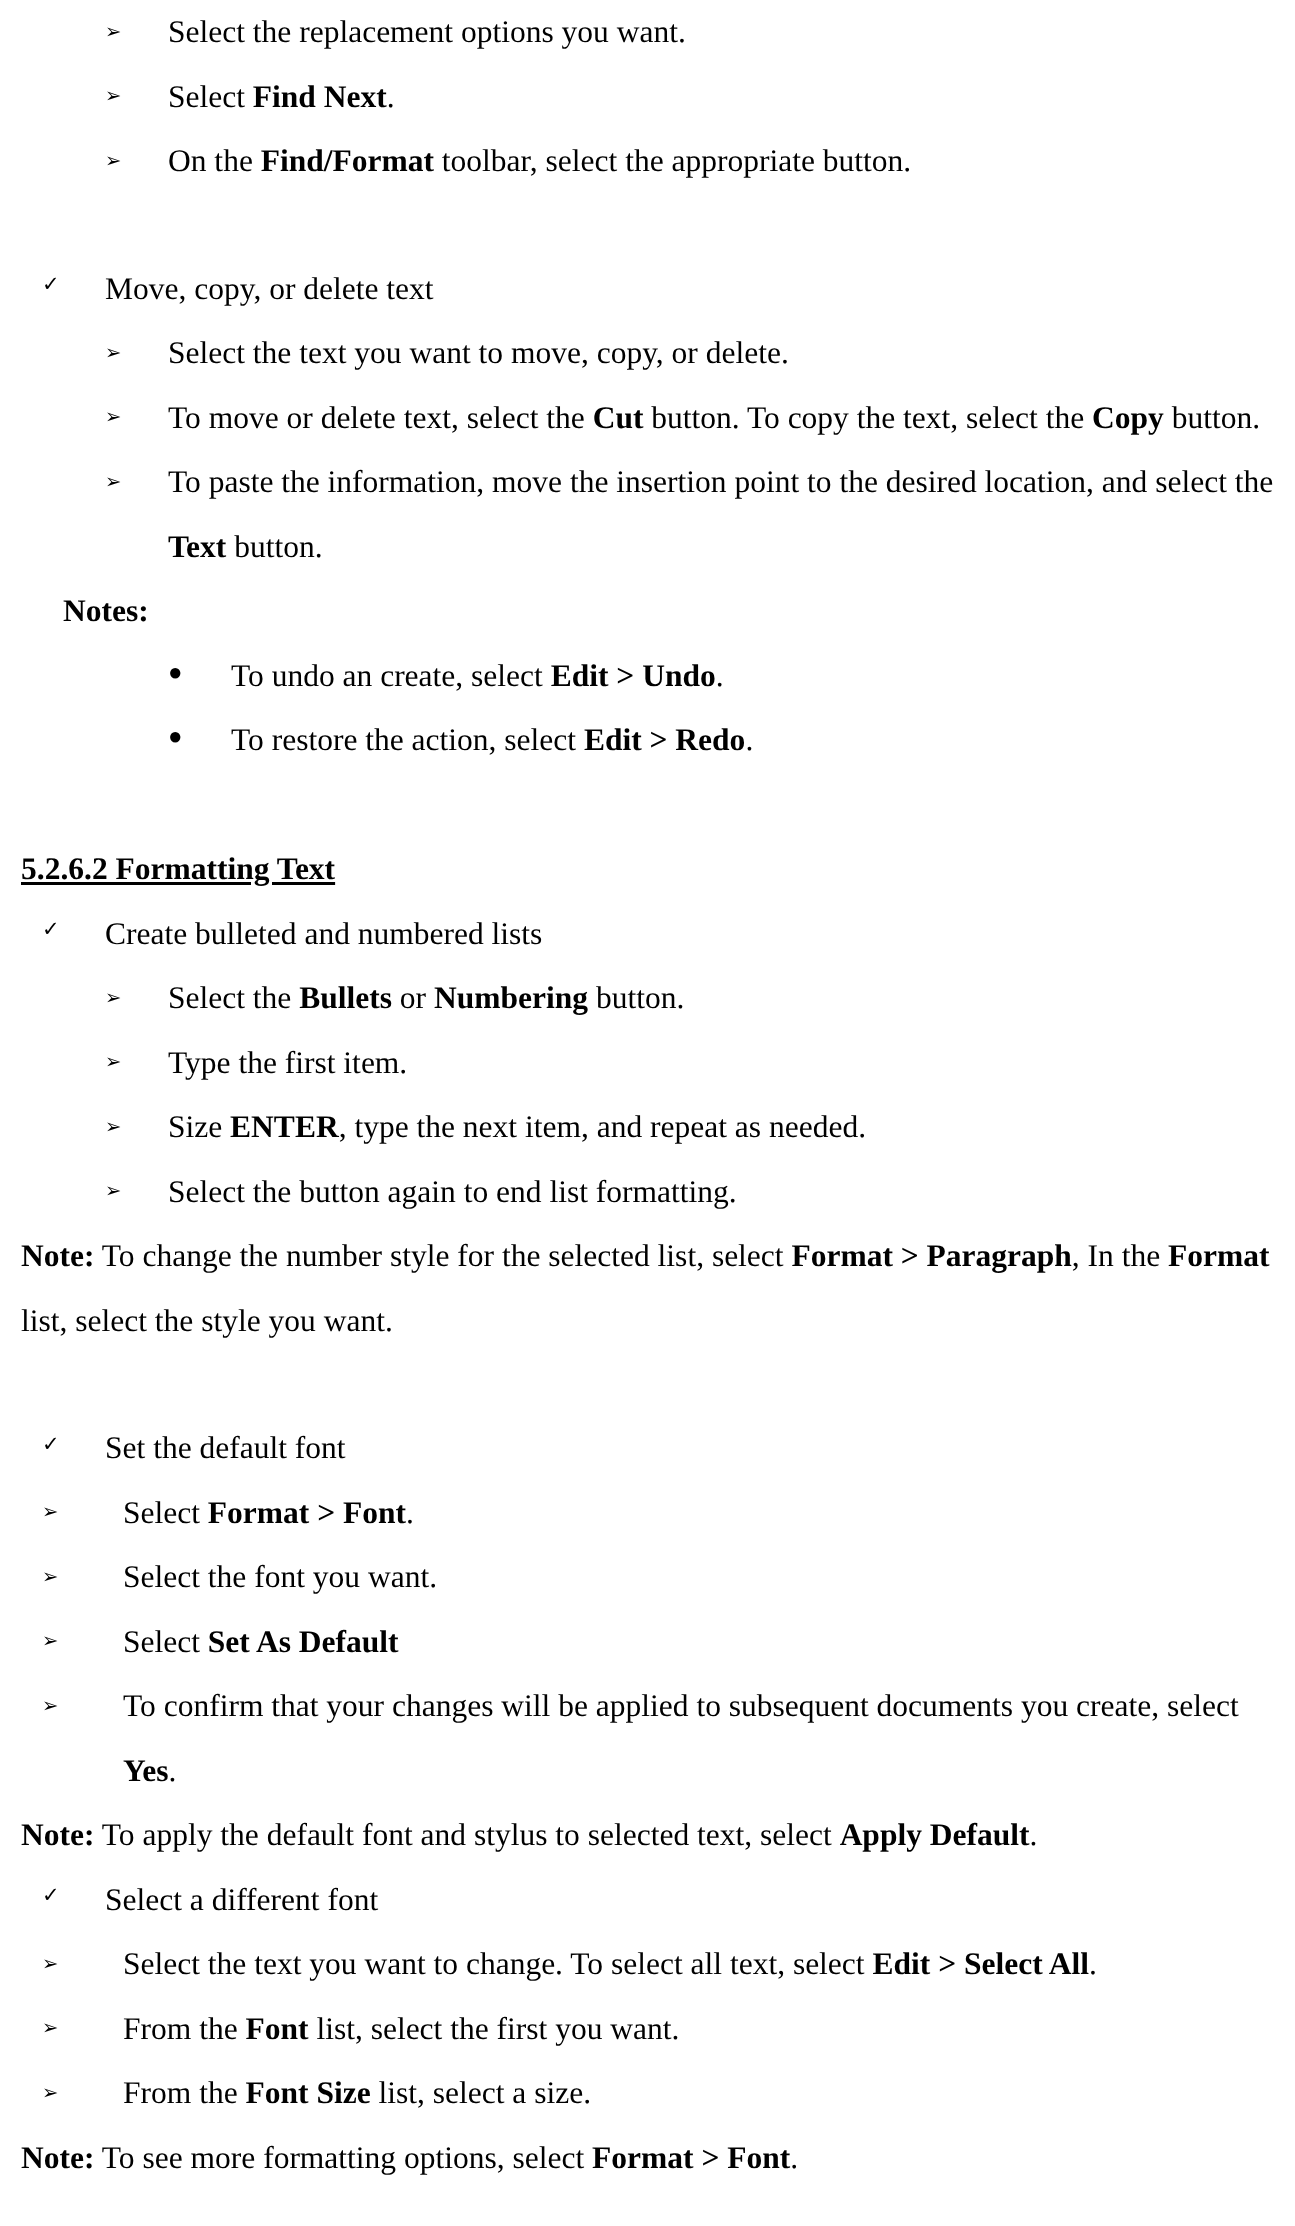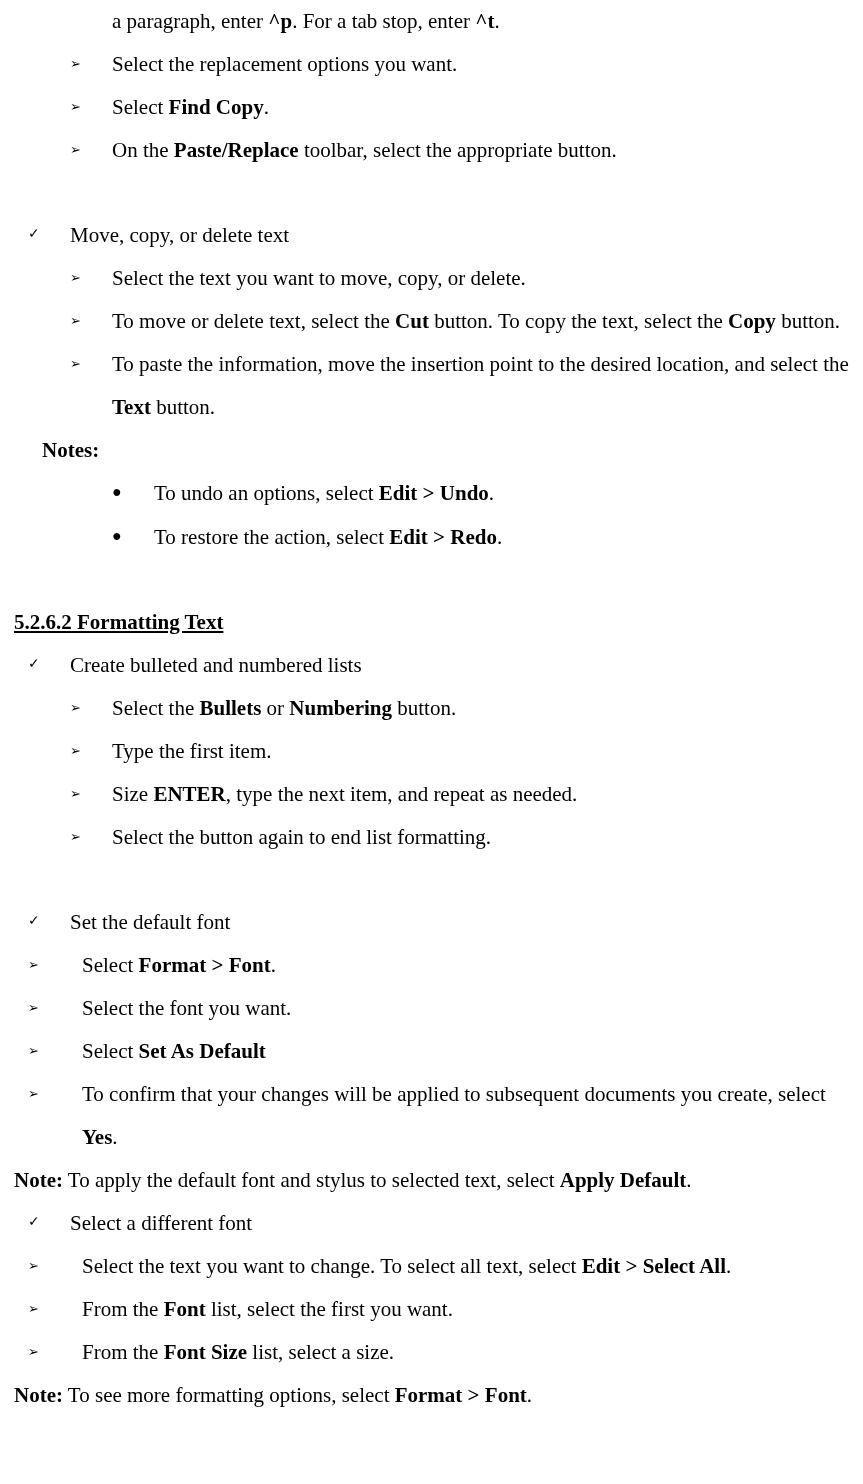--- a/index.html
+++ b/index.html
@@ -76,35 +76,32 @@
     font-size:13px;
     padding-top:8px;
   }
   .sub-item-alt .text { flex:1;margin-left:12px; }
 </style>
 </head>
 <body>
 
 <div class="content">
 
-  <div class="top-fragment">
-    <span>a paragraph, enter </span><span class="bold">^p</span><span>. For a tab stop, enter </span><span class="bold">^t</span><span>.</span>
-  </div>
 
   <div class="sub-item">
     <div class="bullet">➢</div>
     <div class="text">Select the replacement options you want.</div>
   </div>
   <div class="sub-item">
     <div class="bullet">➢</div>
-    <div class="text"><span>Select </span><span class="bold">Find Copy</span><span>.</span></div>
-  </div>
-  <div class="sub-item">
-    <div class="bullet">➢</div>
-    <div class="text"><span>On the </span><span class="bold">Paste/Replace</span><span> toolbar, select the appropriate button.</span></div>
+    <div class="text"><span>Select </span><span class="bold">Find Next</span><span>.</span></div>
+  </div>
+  <div class="sub-item">
+    <div class="bullet">➢</div>
+    <div class="text"><span>On the </span><span class="bold">Find/Format</span><span> toolbar, select the appropriate button.</span></div>
   </div>
 
   <div class="gap"></div>
 
   <div class="check-item">
     <div class="bullet">✓</div>
     <div class="text">Move, copy, or delete text</div>
   </div>
   <div class="sub-item">
     <div class="bullet">➢</div>
@@ -114,21 +111,21 @@
     <div class="bullet">➢</div>
     <div class="text"><span>To move or delete text, select the </span><span class="bold">Cut</span><span> button. To copy the text, select the </span><span class="bold">Copy</span><span> button.</span></div>
   </div>
   <div class="sub-item">
     <div class="bullet">➢</div>
     <div class="text"><span>To paste the information, move the insertion point to the desired location, and select the </span><span class="bold">Text</span><span> button.</span></div>
   </div>
   <div class="notes-label">Notes:</div>
   <div class="dot-item">
     <div class="bullet">●</div>
-    <div class="text"><span>To undo an options, select </span><span class="bold">Edit &gt; Undo</span><span>.</span></div>
+    <div class="text"><span>To undo an create, select </span><span class="bold">Edit &gt; Undo</span><span>.</span></div>
   </div>
   <div class="dot-item">
     <div class="bullet">●</div>
     <div class="text"><span>To restore the action, select </span><span class="bold">Edit &gt; Redo</span><span>.</span></div>
   </div>
 
   <div class="section-h">5.2.6.2 Formatting Text</div>
 
   <div class="check-item">
     <div class="bullet">✓</div>
@@ -143,20 +140,23 @@
     <div class="text">Type the first item.</div>
   </div>
   <div class="sub-item">
     <div class="bullet">➢</div>
     <div class="text"><span>Size </span><span class="bold">ENTER</span><span>, type the next item, and repeat as needed.</span></div>
   </div>
   <div class="sub-item">
     <div class="bullet">➢</div>
     <div class="text">Select the button again to end list formatting.</div>
   </div>
+  <div class="note-line">
+    <span class="bold">Note:</span><span> To change the number style for the selected list, select </span><span class="bold">Format &gt; Paragraph</span><span>, In the </span><span class="bold">Format</span><span> list, select the style you want.</span>
+  </div>
 
   <div class="gap"></div>
 
   <div class="check-item">
     <div class="bullet">✓</div>
     <div class="text">Set the default font</div>
   </div>
   <div class="sub-item-alt">
     <div class="bullet">➢</div>
     <div class="text"><span>Select </span><span class="bold">Format &gt; Font</span><span>.</span></div>

